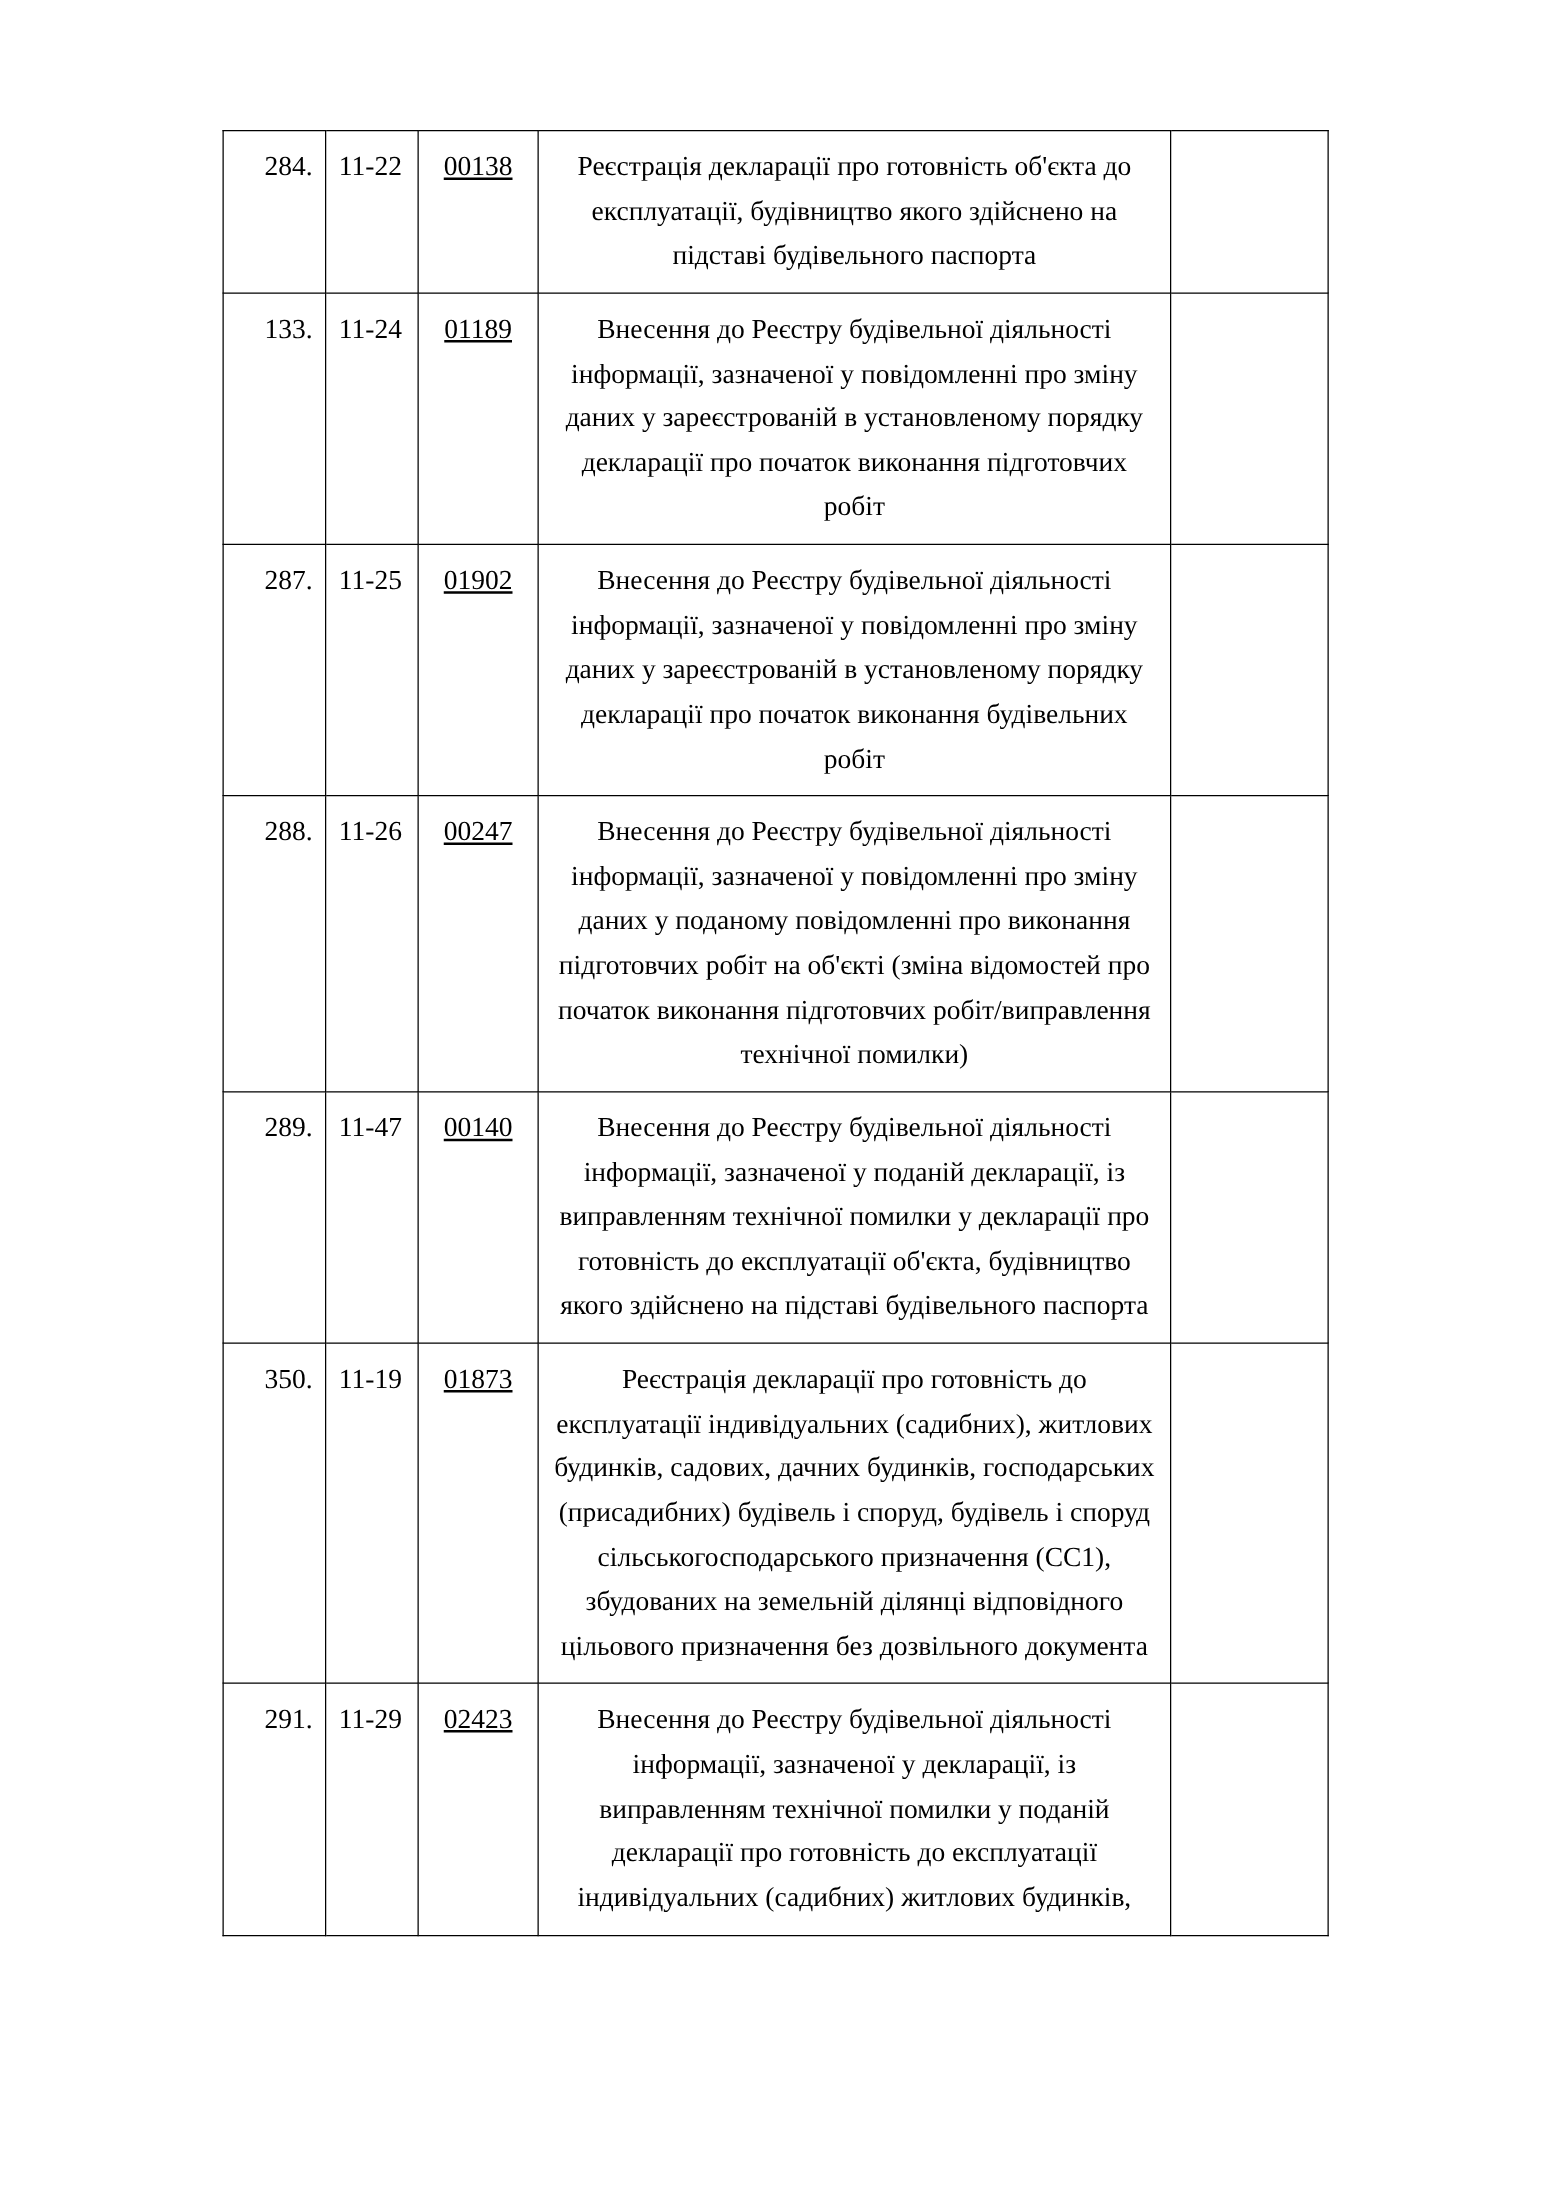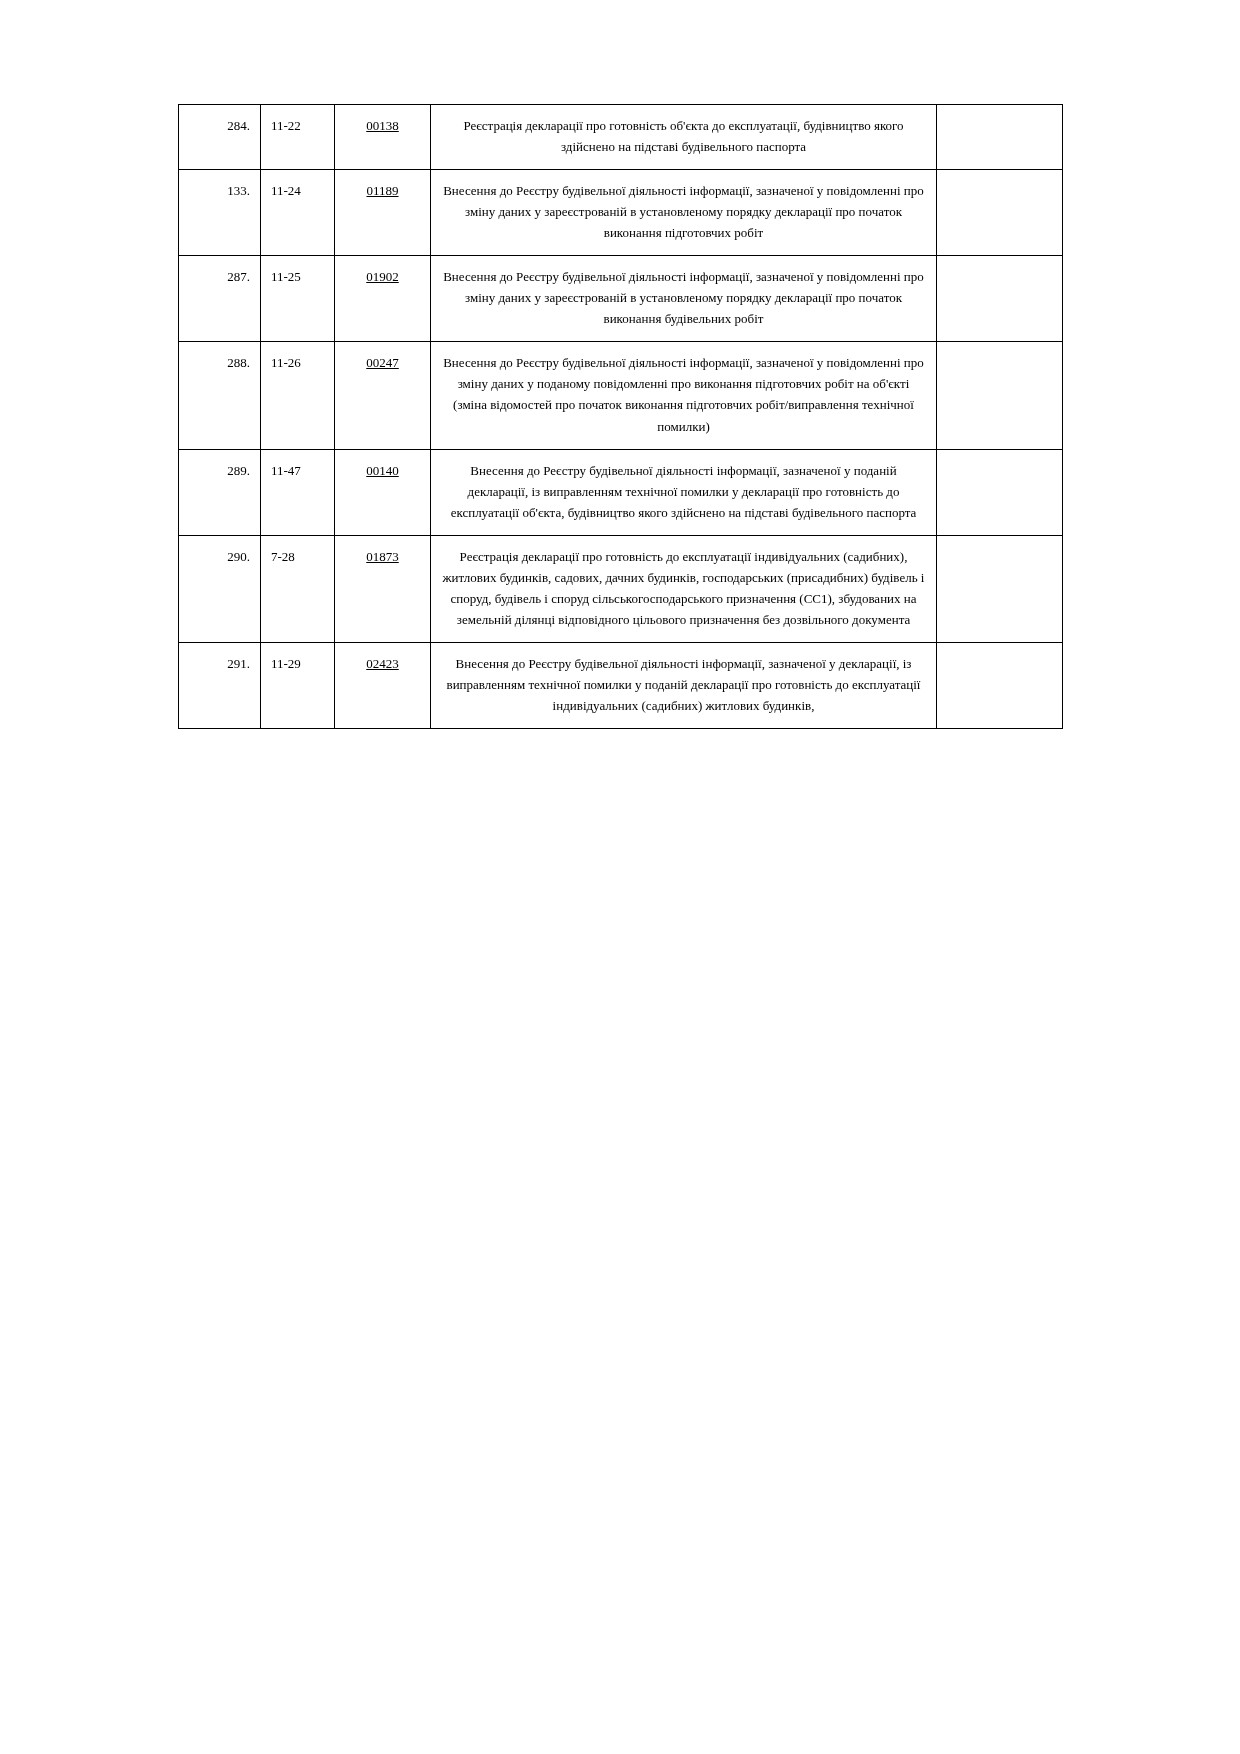--- a/index.html
+++ b/index.html
@@ -22,21 +22,21 @@
   }
   table.doc-table {
     border-collapse: collapse;
     width: 884px;
     table-layout: fixed;
   }
   table.doc-table td {
     border: 1px solid #000000;
     vertical-align: top;
     padding: 10px 10px 12px 10px;
-    font-size: 13px;
+    font-size: 22px;
     line-height: 1.62;
   }
   col.c-num   { width: 82px; }
   col.c-code  { width: 74px; }
   col.c-id    { width: 96px; }
   col.c-name  { width: 506px; }
   col.c-last  { width: 126px; }
 
   td.num  { text-align: right; padding-right: 14px; white-space: nowrap; }
   td.code { text-align: left; white-space: nowrap; }
@@ -86,22 +86,22 @@
         <td class="last"></td>
       </tr>
       <tr>
         <td class="num">289.</td>
         <td class="code">11-47</td>
         <td class="id">00140</td>
         <td class="name">Внесення до Реєстру будівельної діяльності інформації, зазначеної у поданій декларації, із виправленням технічної помилки у декларації про готовність до експлуатації об'єкта, будівництво якого здійснено на підставі будівельного паспорта</td>
         <td class="last"></td>
       </tr>
       <tr>
-        <td class="num">290.</td>
-        <td class="code">7-28</td>
+        <td class="num">350.</td>
+        <td class="code">11-19</td>
         <td class="id">01873</td>
         <td class="name">Реєстрація декларації про готовність до експлуатації індивідуальних (садибних), житлових будинків, садових, дачних будинків, господарських (присадибних) будівель і споруд, будівель і споруд сільськогосподарського призначення (СС1), збудованих на земельній ділянці відповідного цільового призначення без дозвільного документа</td>
         <td class="last"></td>
       </tr>
       <tr>
         <td class="num">291.</td>
         <td class="code">11-29</td>
         <td class="id">02423</td>
         <td class="name">Внесення до Реєстру будівельної діяльності інформації, зазначеної у декларації, із виправленням технічної помилки у поданій декларації про готовність до експлуатації індивідуальних (садибних) житлових будинків,</td>
         <td class="last"></td>

